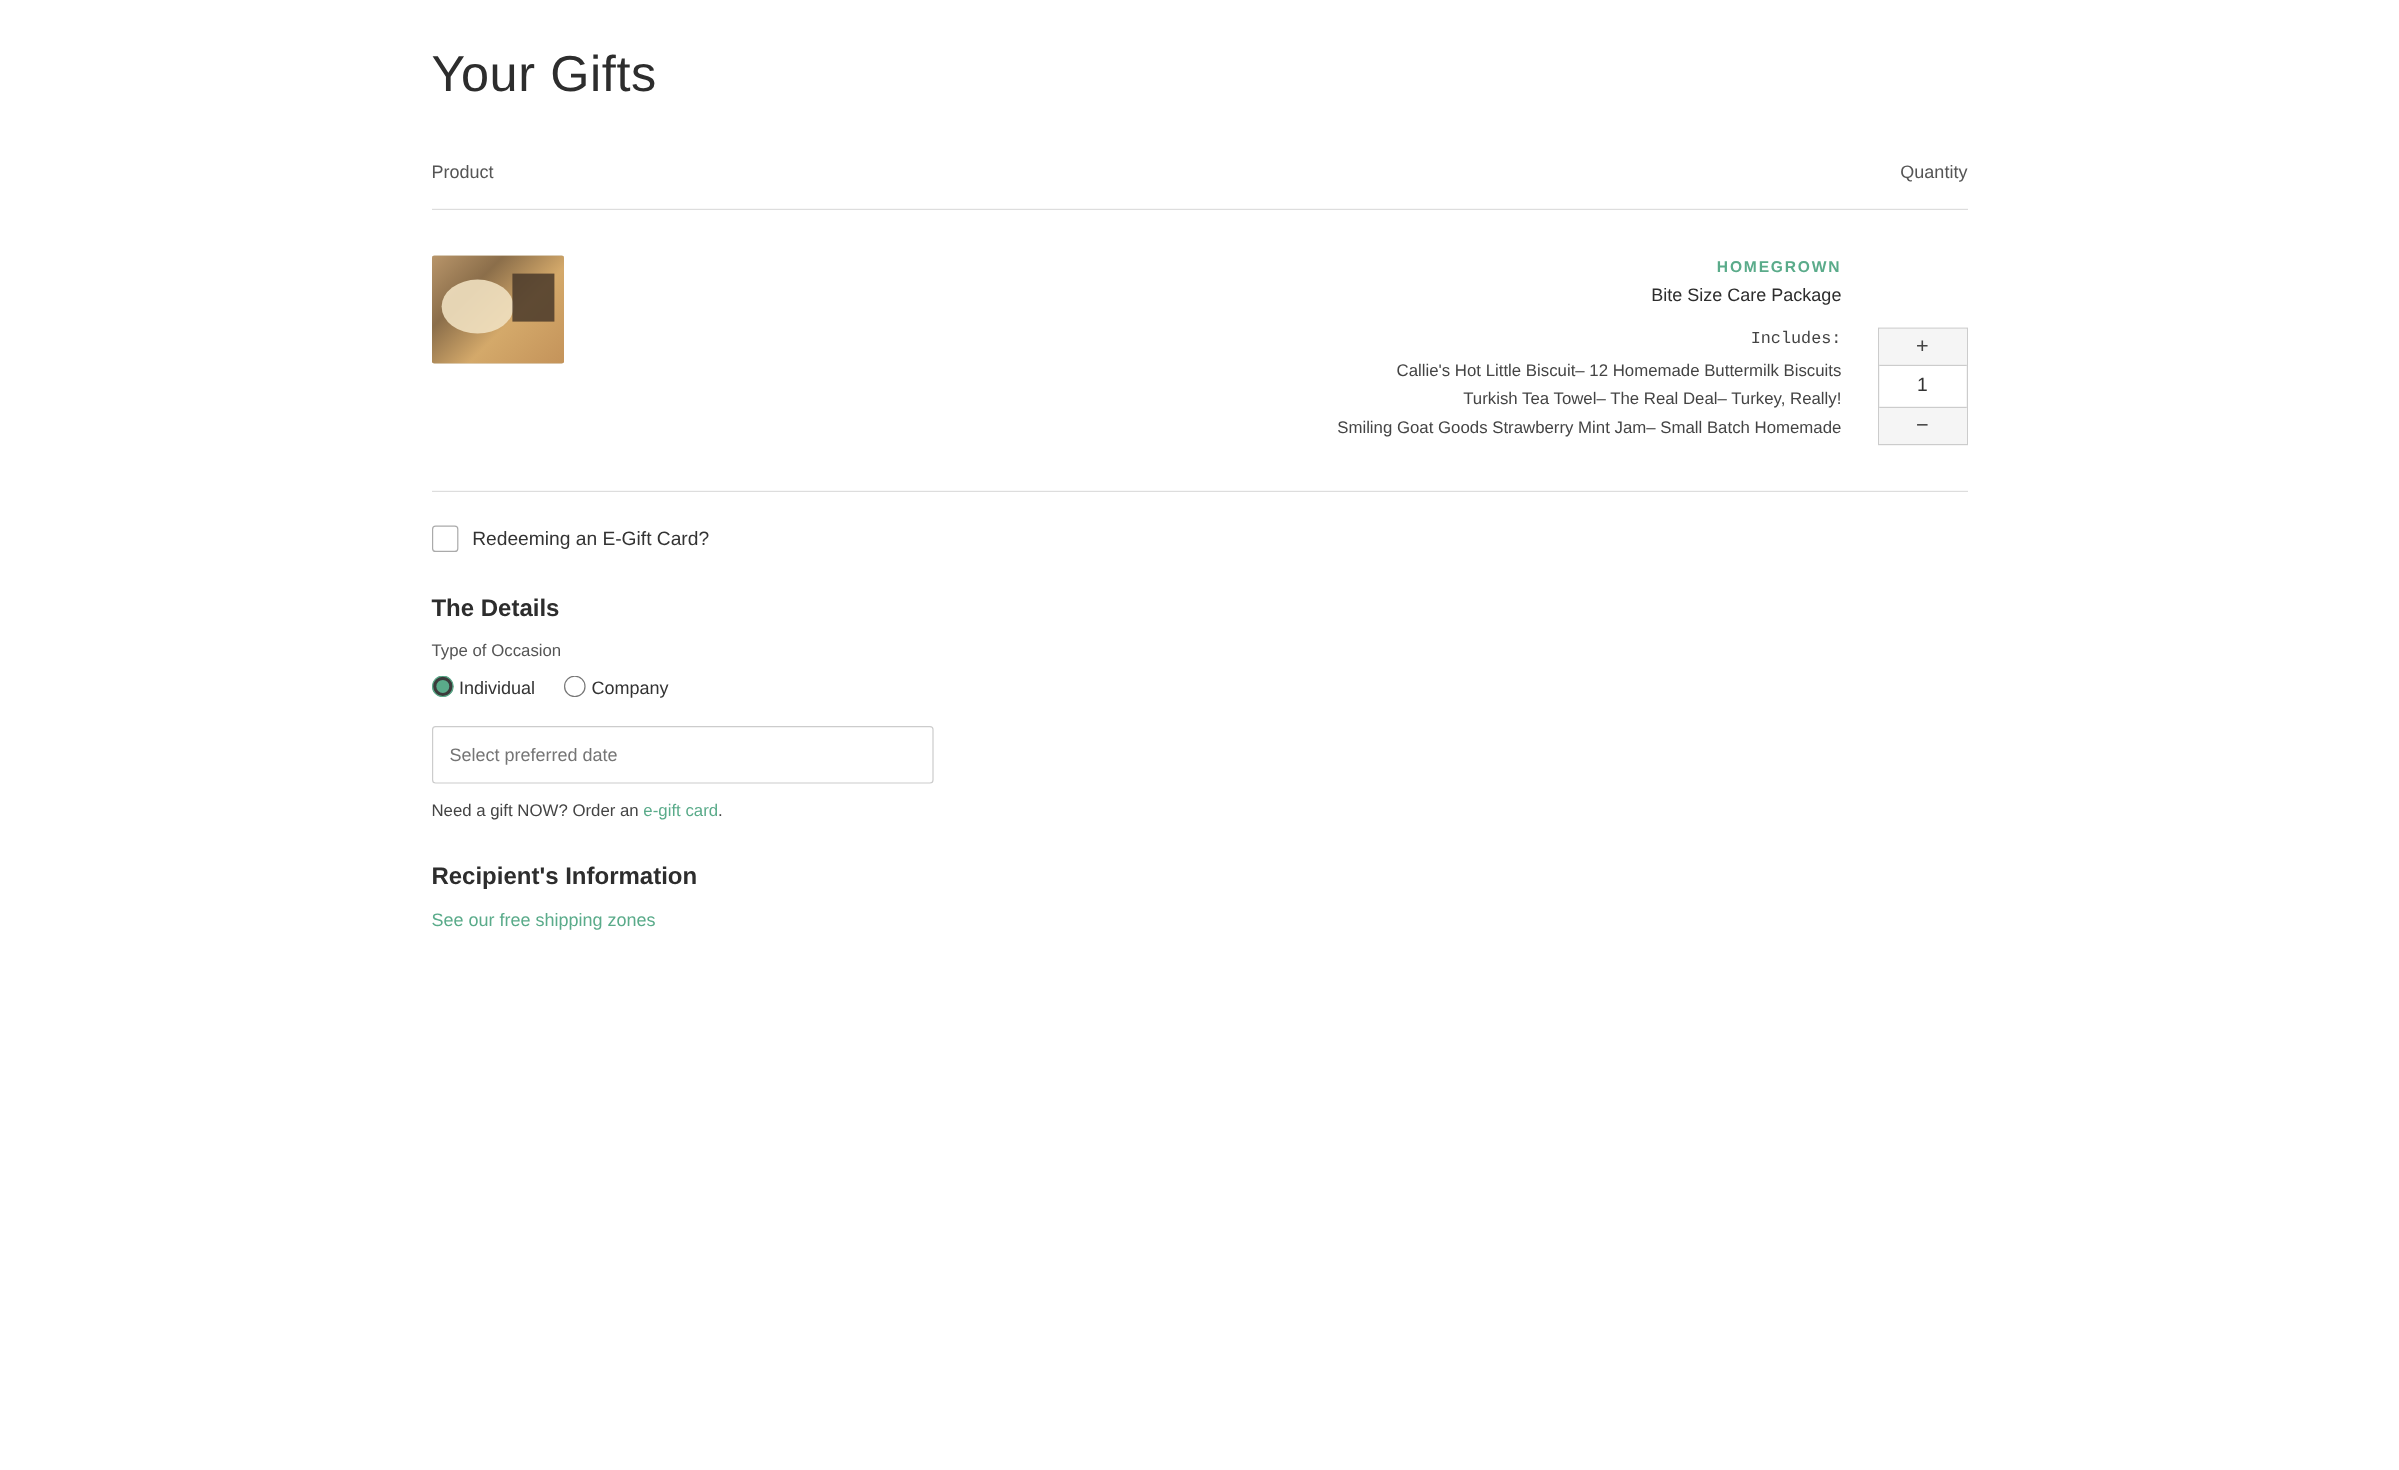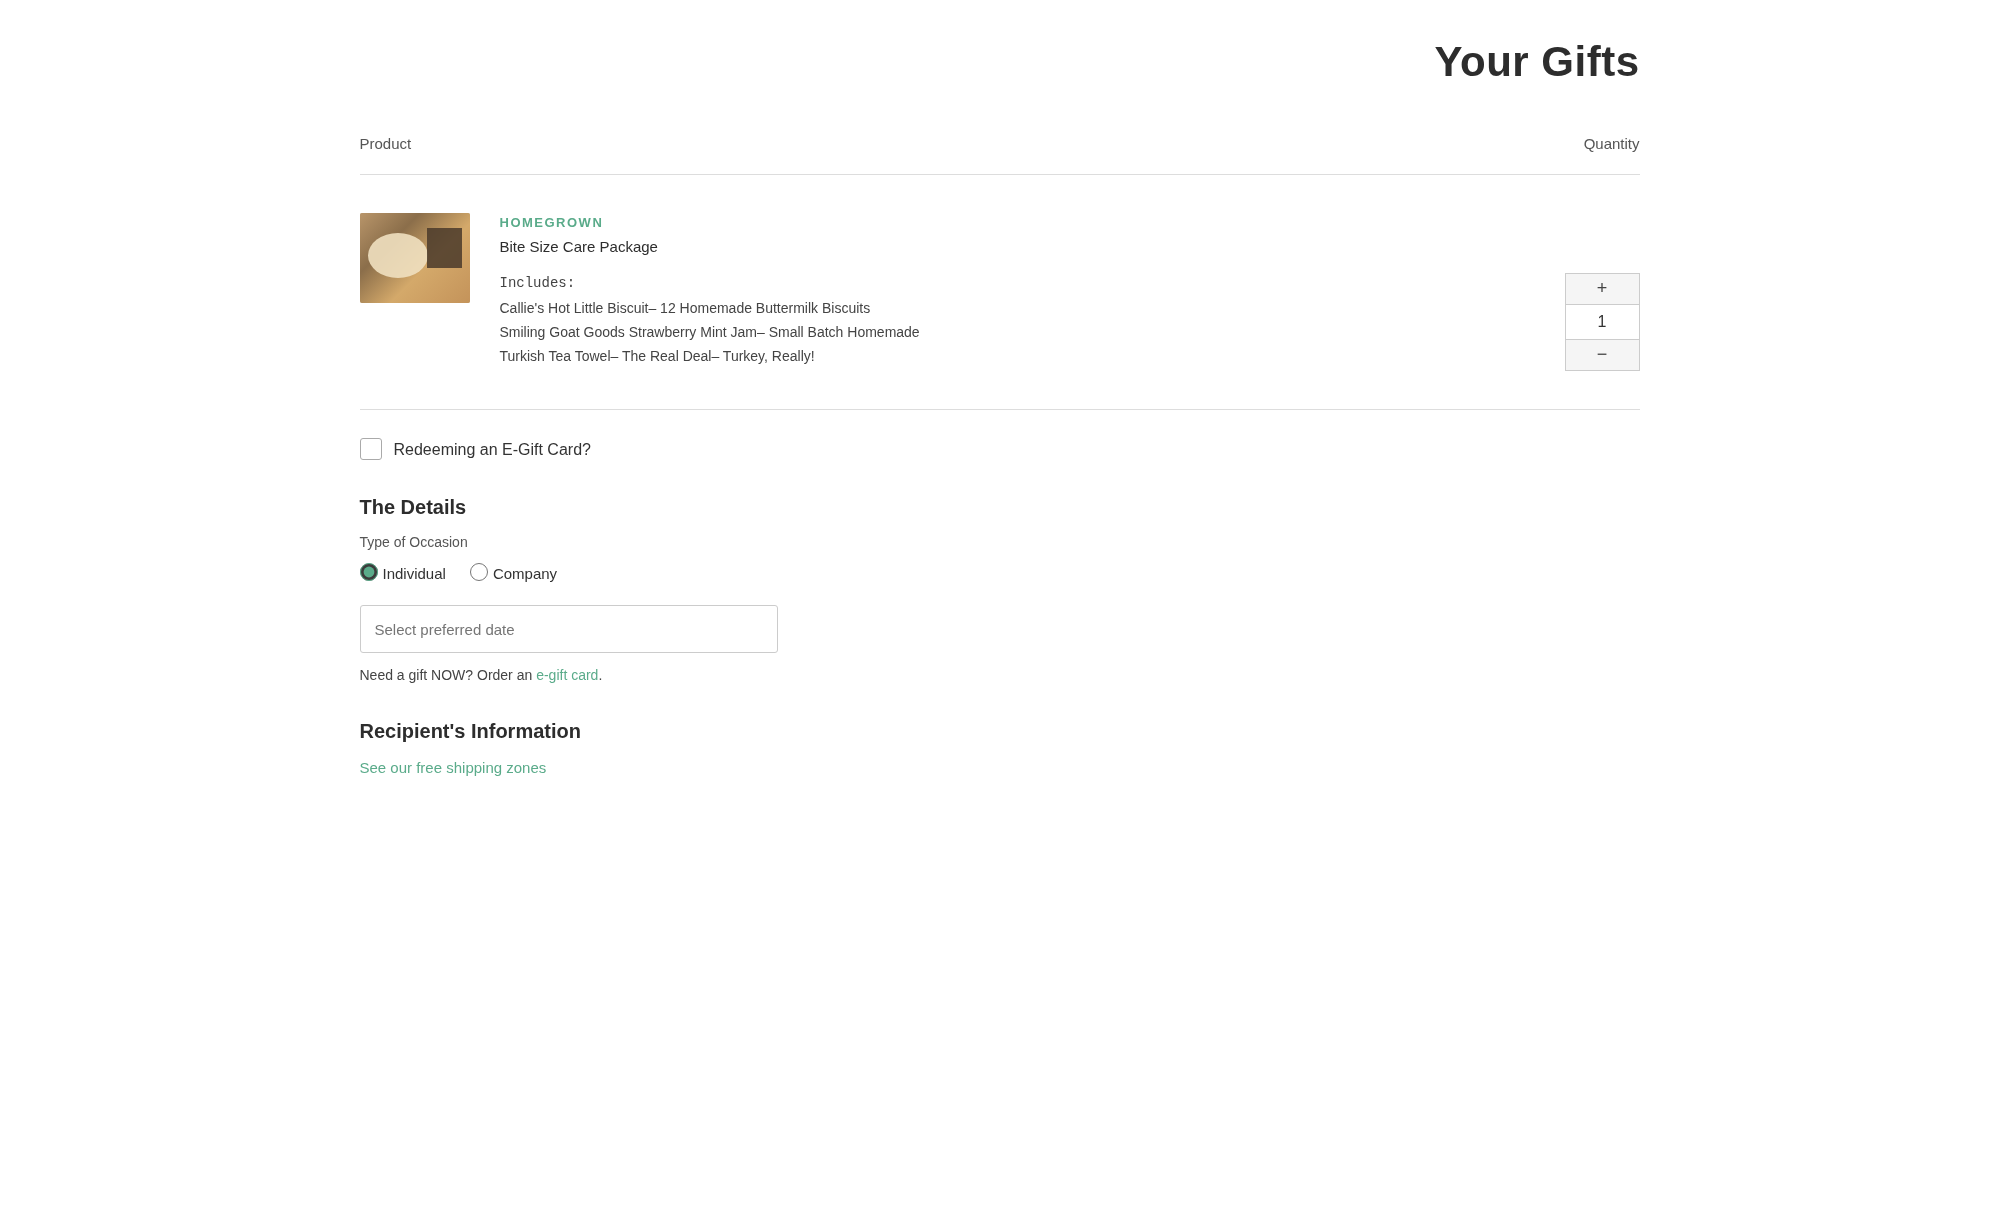--- a/index.html
+++ b/index.html
@@ -16,23 +16,23 @@
       line-height: 1.5;
     }
 
     .page-container {
       max-width: 1400px;
       margin: 0 auto;
       padding: 30px 60px;
     }
 
     .page-title {
-      text-align: right;
+      text-align: left;
       font-size: 42px;
-      font-weight: 700;
+      font-weight: 400;
       color: #2d2d2d;
       margin-bottom: 30px;
       letter-spacing: 0.5px;
     }
 
     .table-header {
       display: flex;
       justify-content: space-between;
       align-items: center;
       padding: 10px 0;
@@ -93,20 +93,21 @@
       height: 40px;
       background: #4a3a2a;
       position: absolute;
       right: 8px;
       top: 15px;
       opacity: 0.85;
     }
 
     .product-info {
       flex: 1;
+      text-align: right;
     }
 
     .product-brand {
       color: #5aab8a;
       font-size: 13px;
       font-weight: 600;
       letter-spacing: 1.5px;
       text-transform: uppercase;
       margin-bottom: 4px;
     }
@@ -301,22 +302,22 @@
         <div class="product-image-plate"></div>
         <div class="product-image-box"></div>
       </div>
     </div>
 
     <div class="product-info">
       <div class="product-brand">HOMEGROWN</div>
       <div class="product-name">Bite Size Care Package</div>
       <div class="product-includes">Includes:</div>
       <div class="product-item">Callie's Hot Little Biscuit–  12 Homemade Buttermilk Biscuits</div>
+      <div class="product-item">Turkish Tea Towel–   The Real Deal– Turkey, Really!</div>
       <div class="product-item">Smiling Goat Goods Strawberry Mint Jam–  Small Batch Homemade</div>
-      <div class="product-item">Turkish Tea Towel–   The Real Deal– Turkey, Really!</div>
     </div>
 
     <div class="quantity-control">
       <button class="qty-btn">+</button>
       <div class="qty-value">1</div>
       <button class="qty-btn">−</button>
     </div>
 
   </div>
 

